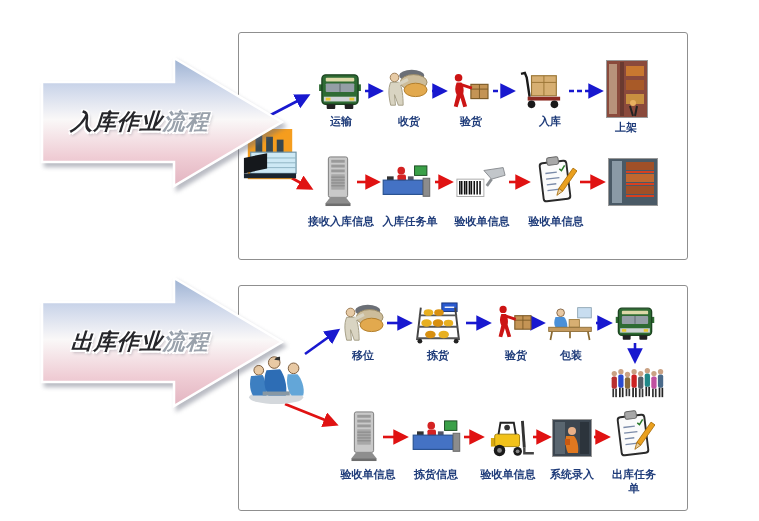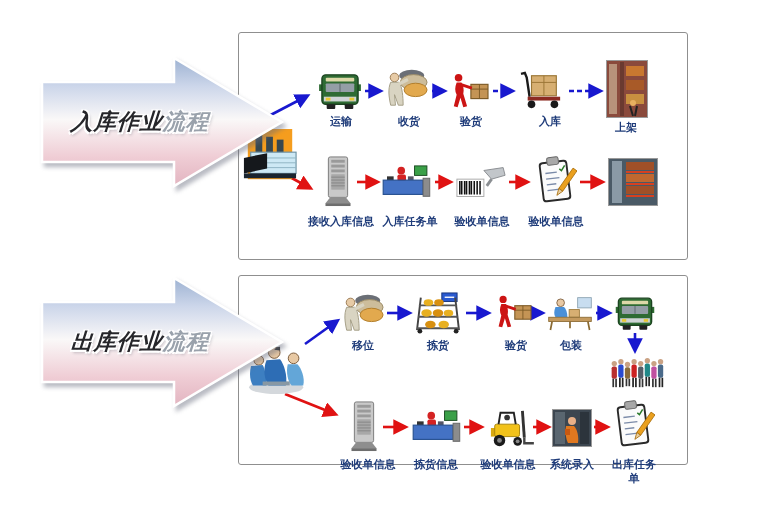--- a/index.html
+++ b/index.html
@@ -7,21 +7,21 @@
     position:relative; width:759px; height:521px; overflow:hidden;
     background:#ffffff;
     font-family:"DejaVu Sans","Liberation Sans",sans-serif;
   }
   .panel {
     position:absolute; left:238px; width:450px;
     background:#ffffff; border:1.5px solid #8f8f8f; border-radius:3px;
     box-sizing:border-box; z-index:1;
   }
   #inbound-panel  { top:32px;  height:228px; }
-  #outbound-panel { top:275px; height:190px; }
+  #outbound-panel { top:285px; height:226px; }
   .flow { position:absolute; left:0; top:0; }
   .flow line.b { stroke:#1818cf; stroke-width:2.6; marker-end:url(#ah-blue); }
   .flow line.dash { stroke-dasharray:5 3; }
   .flow line.r { stroke:#e01212; stroke-width:2.6; marker-end:url(#ah-red); }
   .ic  { position:absolute; transform:translate(-50%,-50%); }
   .lbl {
     position:absolute; transform:translateX(-50%);
     font-size:11px; font-weight:bold; color:#1f3c7a;
     white-space:pre-line; text-align:center; line-height:1.3;
   }

